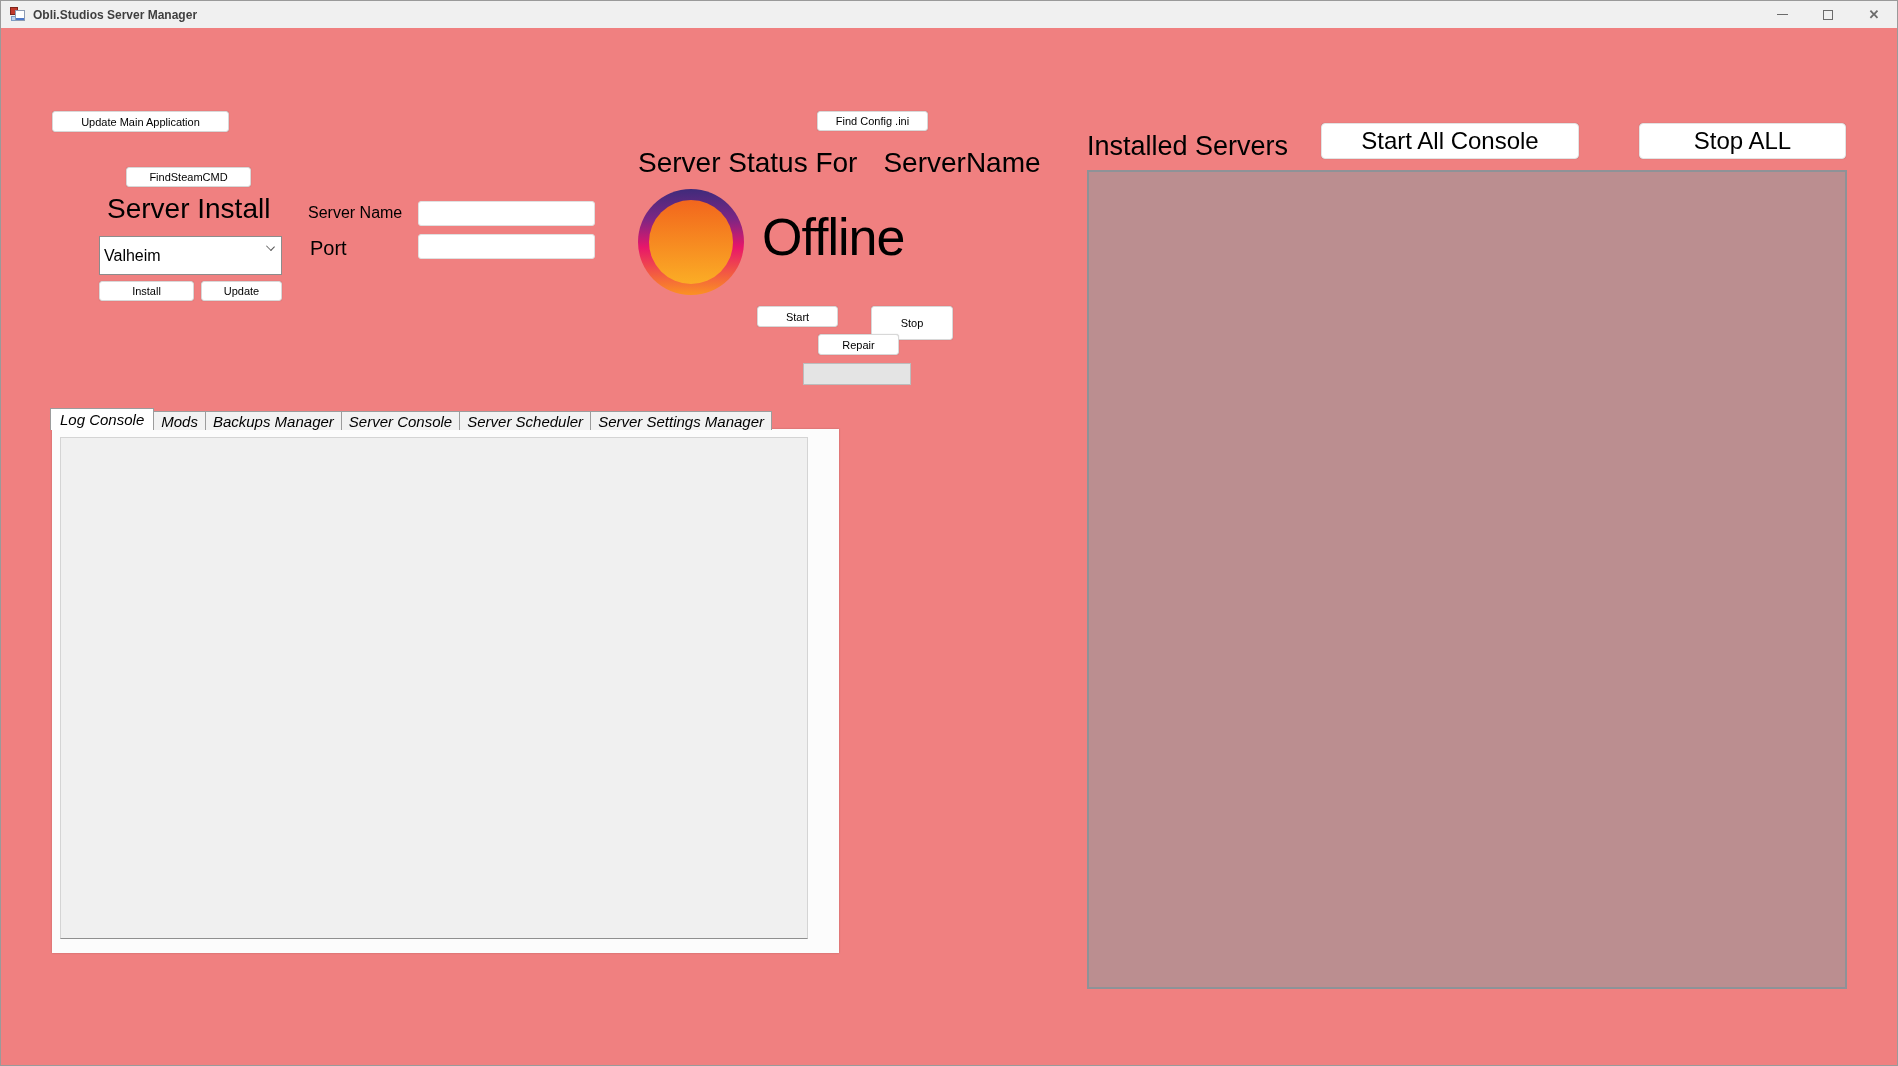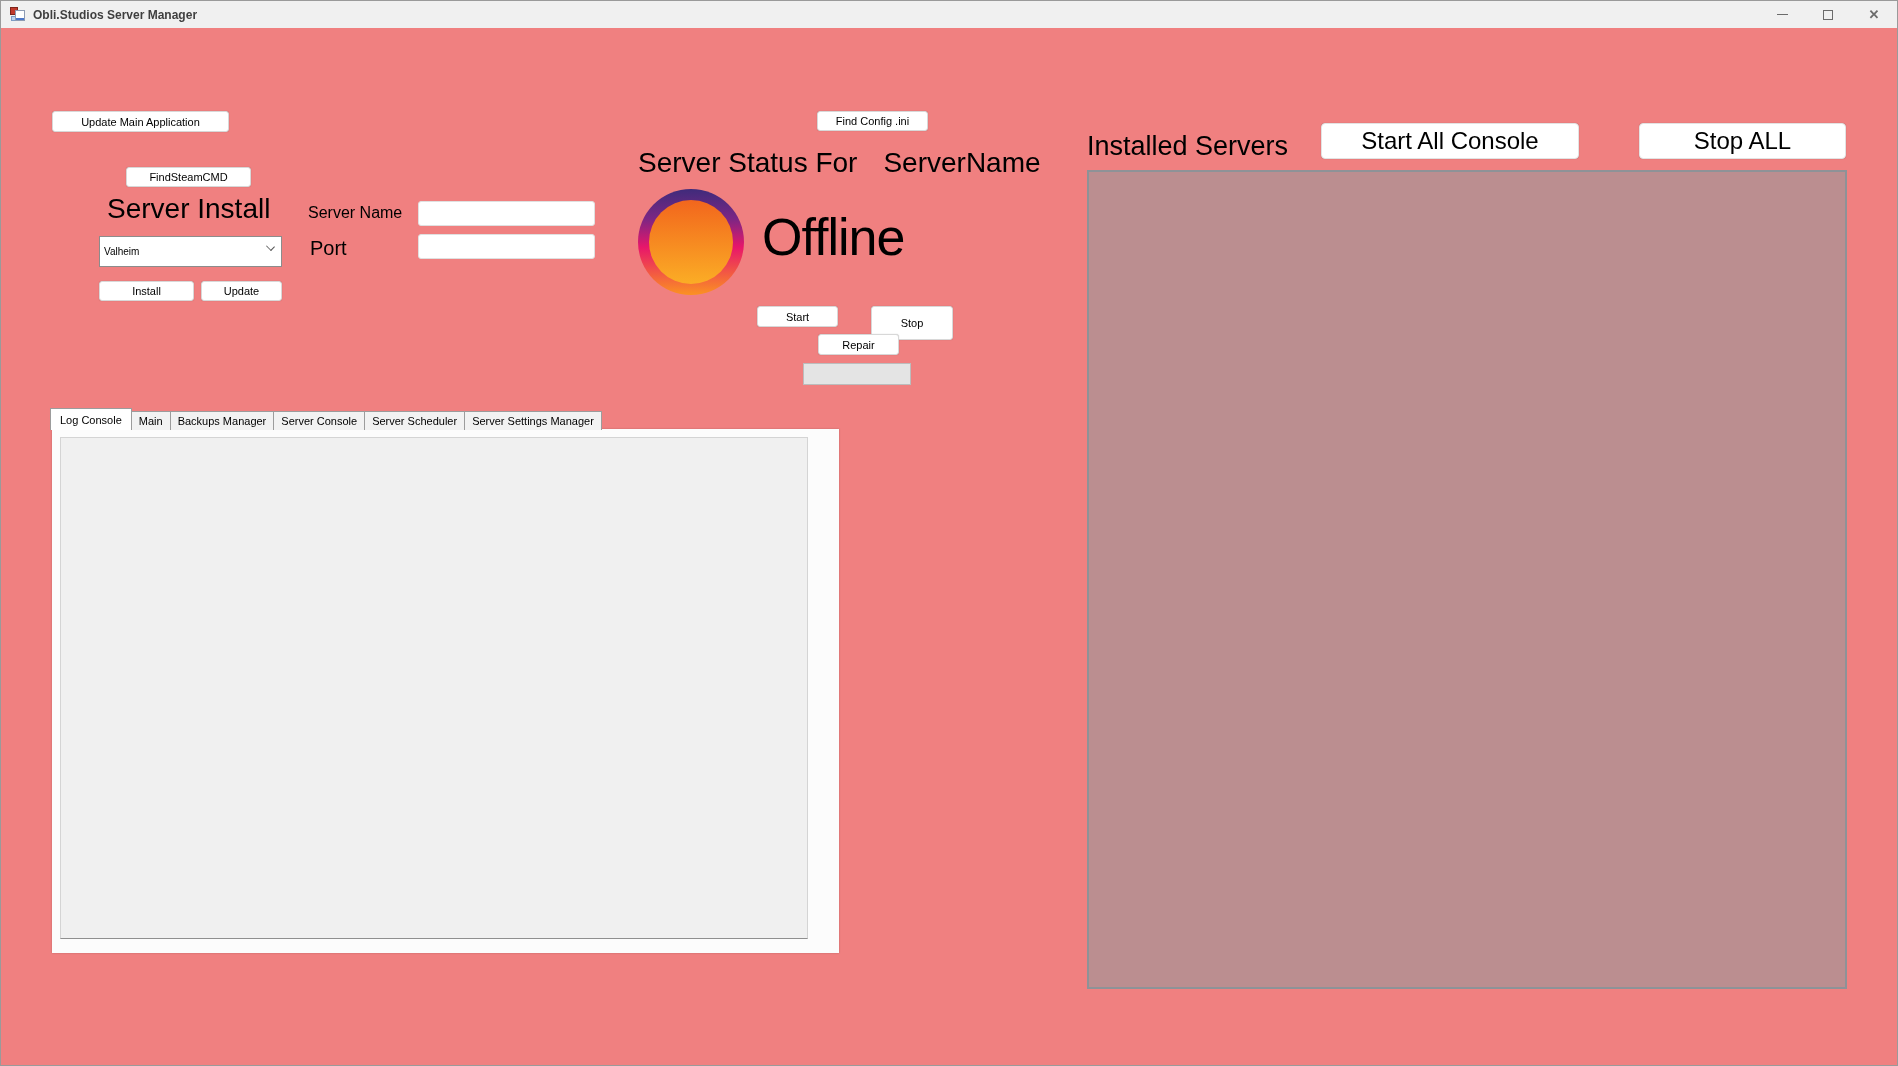--- a/index.html
+++ b/index.html
@@ -34,23 +34,23 @@
   }
   .btn-big { font-size:24px; border-radius:4px; border:1px solid #e3e3e3; }
   .label { position:absolute; color:#000; }
   .tbox {
     position:absolute; background:#fff; border:1px solid #e0e0e0; border-radius:3px;
     font-family:"Liberation Sans", sans-serif; font-size:13px; padding:0 5px; outline:none;
   }
 
   
   .combo {
-    position:absolute; left:98px; top:235px; width:183px; height:31px;
+    position:absolute; left:98px; top:235px; width:183px; height:39px;
     background:#fff; border:1px solid #8c8c8c; display:flex; align-items:center;
-    font-size:10px; padding-left:4px; cursor:default;
+    font-size:16px; padding-left:4px; cursor:default;
   }
   .combo .chev {
     position:absolute; right:7px; top:6px; width:7px; height:7px;
     border-right:1px solid #555; border-bottom:1px solid #555; transform:rotate(45deg) scale(1,0.8);
   }
 
   
   .status-circle {
     position:absolute; left:637px; top:188px; width:106px; height:106px; border-radius:50%;
     background:linear-gradient(180deg, var(--ring-top,#3f2b7b) 0%, #7b2684 28%, var(--ring-mid,#e8166a) 55%, var(--ring-bot,#fb9222) 100%);
@@ -65,21 +65,21 @@
     position:absolute; left:802px; top:362px; width:108px; height:22px;
     background:#e4e4e4; border:1px solid #bcbcbc;
   }
   .progress .fill { height:100%; background:#06b025; width:0; }
 
   
   .tabstrip { position:absolute; left:50px; top:407px; height:22px; display:flex; align-items:flex-end; z-index:3; }
   .tab {
     height:19px; margin-top:2px; padding:0 7px; display:flex; align-items:center;
     background:#f2f2f2; border:1px solid #9c9c9c; border-bottom:none;
-    font-size:11px; color:#000; margin-left:-1px; cursor:default;
+    font-size:15px; color:#000; margin-left:-1px; cursor:default;font-style:italic;
   }
   .tab.active { height:22px; margin-top:0; background:#fff; z-index:4; padding:0 9px; }
   .tabpage {
     position:absolute; left:51px; top:428px; width:787px; height:524px;
     background:#fcfcfc; box-shadow:0 0 2px rgba(0,0,0,.2); z-index:2;
   }
   .logbox {
     position:absolute; left:8px; top:8px; width:748px; height:502px;
     background:#f0f0f0; border:1px solid #d4d4d4; border-bottom:1px solid #8f8f8f;
     font-family:"Liberation Mono", monospace; font-size:12px; color:#222;
@@ -149,21 +149,21 @@
 <div class="btn" style="left:756px; top:305px; width:81px; height:21px;">Start</div>
 <div class="btn" style="left:870px; top:305px; width:82px; height:34px;">Stop</div>
 <div class="btn" style="left:817px; top:333px; width:81px; height:21px;">Repair</div>
 
 <div class="progress">
   <div class="fill" style="width: 0%;"></div>
 </div>
 
 <div class="tabstrip">
   <div class="tab active">Log Console</div>
-  <div class="tab">Main</div>
+  <div class="tab">Mods</div>
   <div class="tab">Backups Manager</div>
   <div class="tab">Server Console</div>
   <div class="tab">Server Scheduler</div>
   <div class="tab">Server Settings Manager</div>
 </div>
 
 <div class="tabpage">
   <div class="logbox"></div>
 </div>
 

